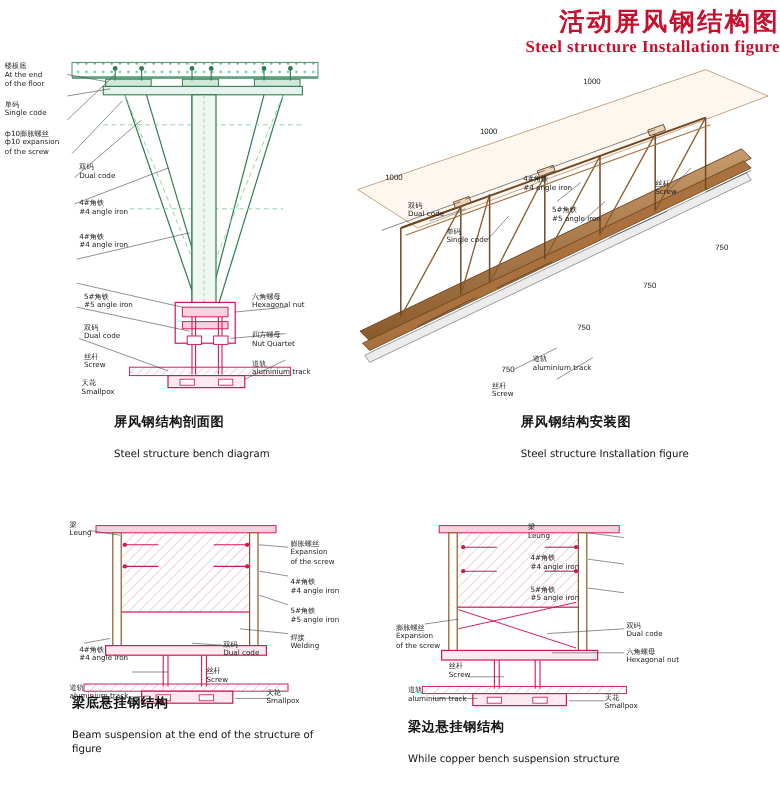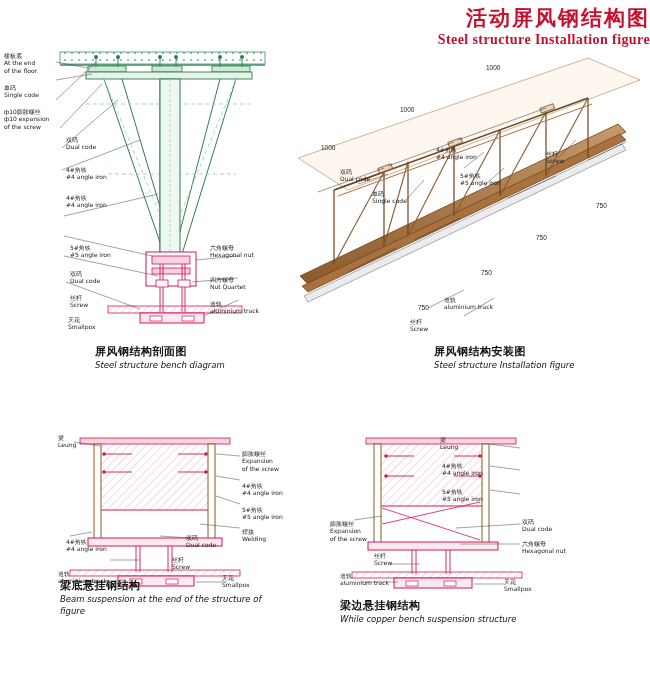--- a/index.html
+++ b/index.html
@@ -64,22 +64,21 @@
   }
   .cap .cn {
     font-size: 11px;
     font-weight: bold;
     display: block;
     letter-spacing: .5px;
   }
   .cap .en {
     font-size: 8.5px;
     display: block;
-    margin-top: 1px;
-    font-style: italic;
+    margin-top: 15px;
   }
   
   svg.fig {
     position: absolute;
     overflow: visible;
   }
   .dim {
     font-size: 6.5px;
     fill: #222;
     font-family: "Liberation Sans", sans-serif;

